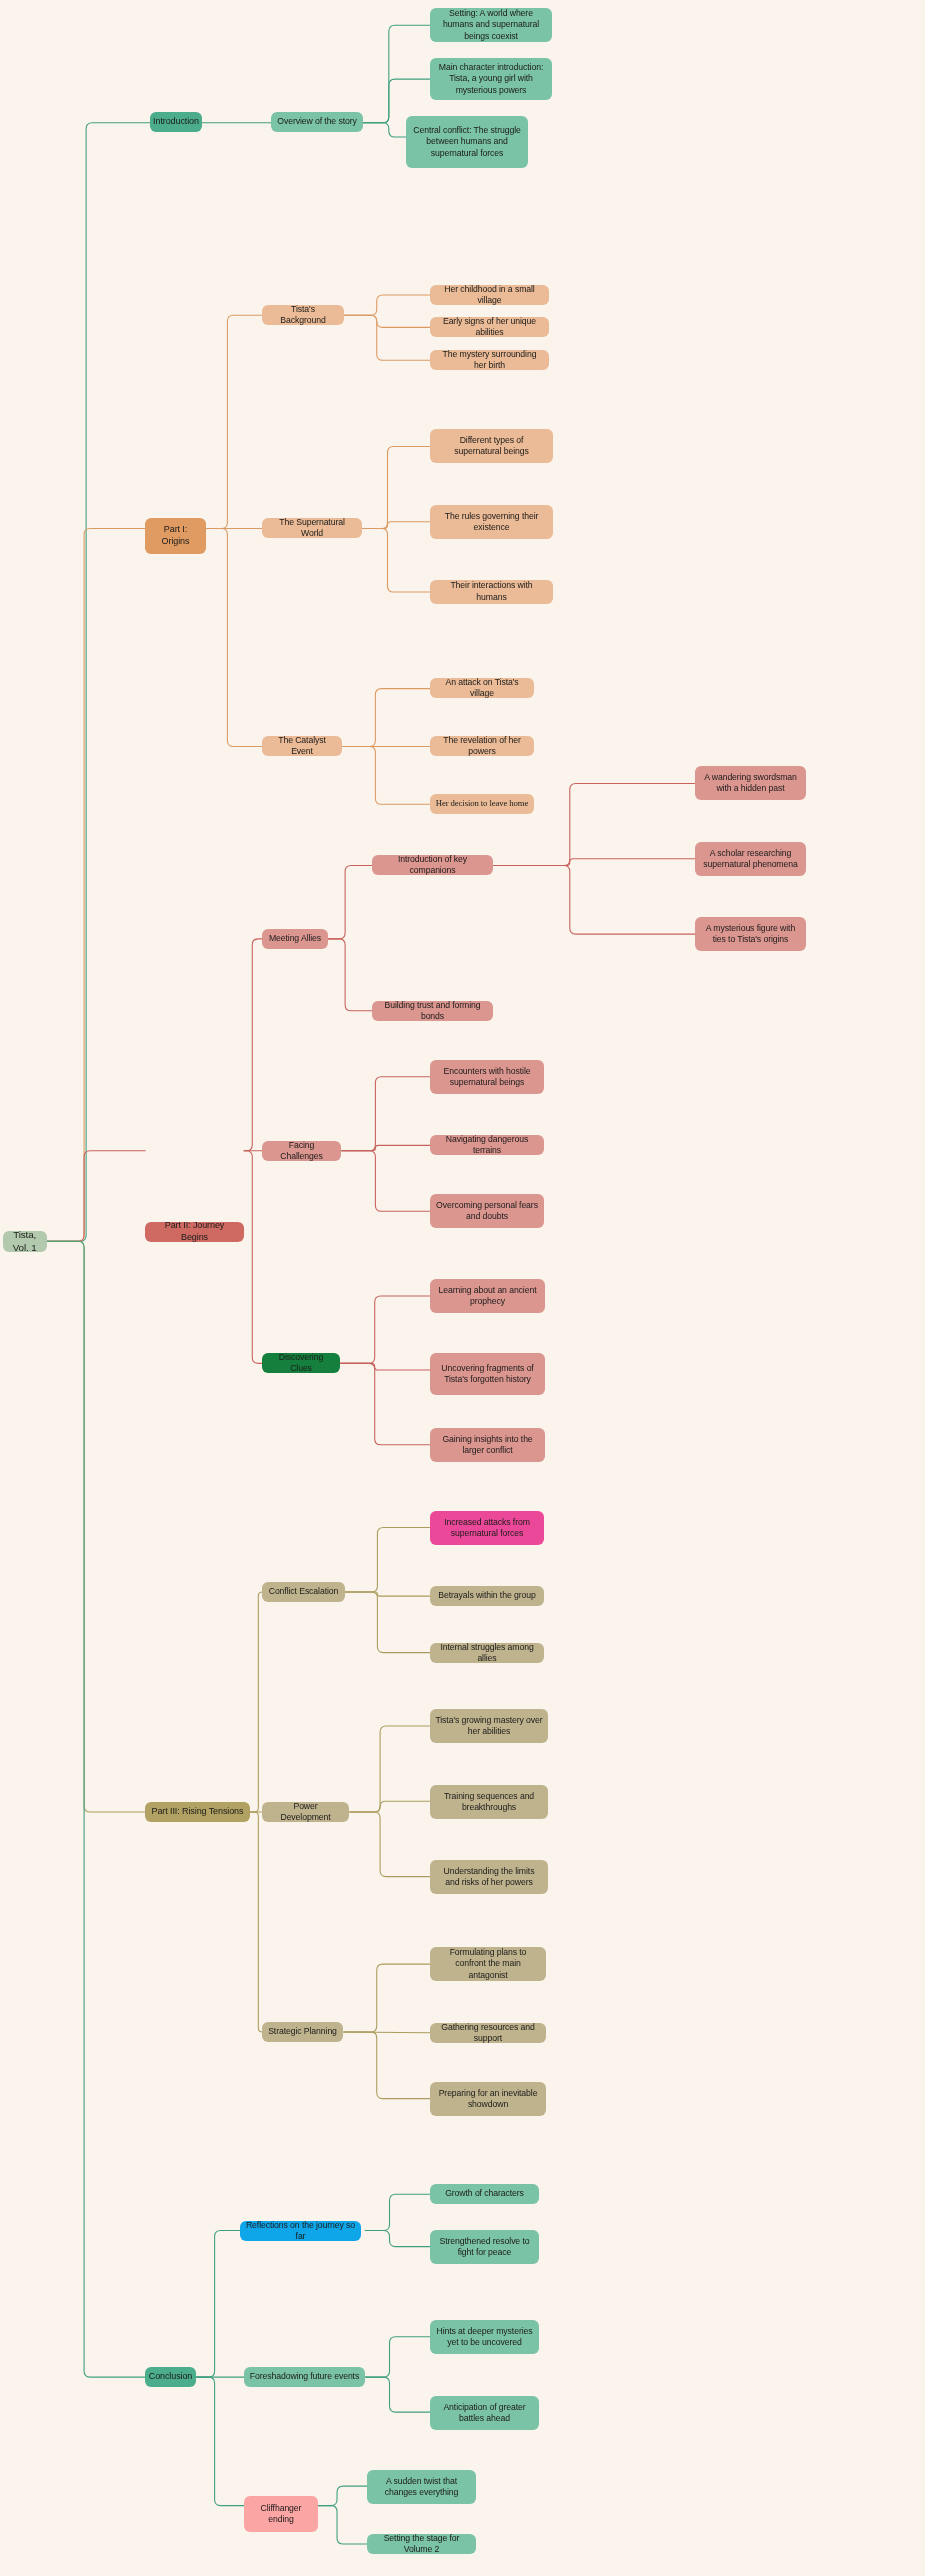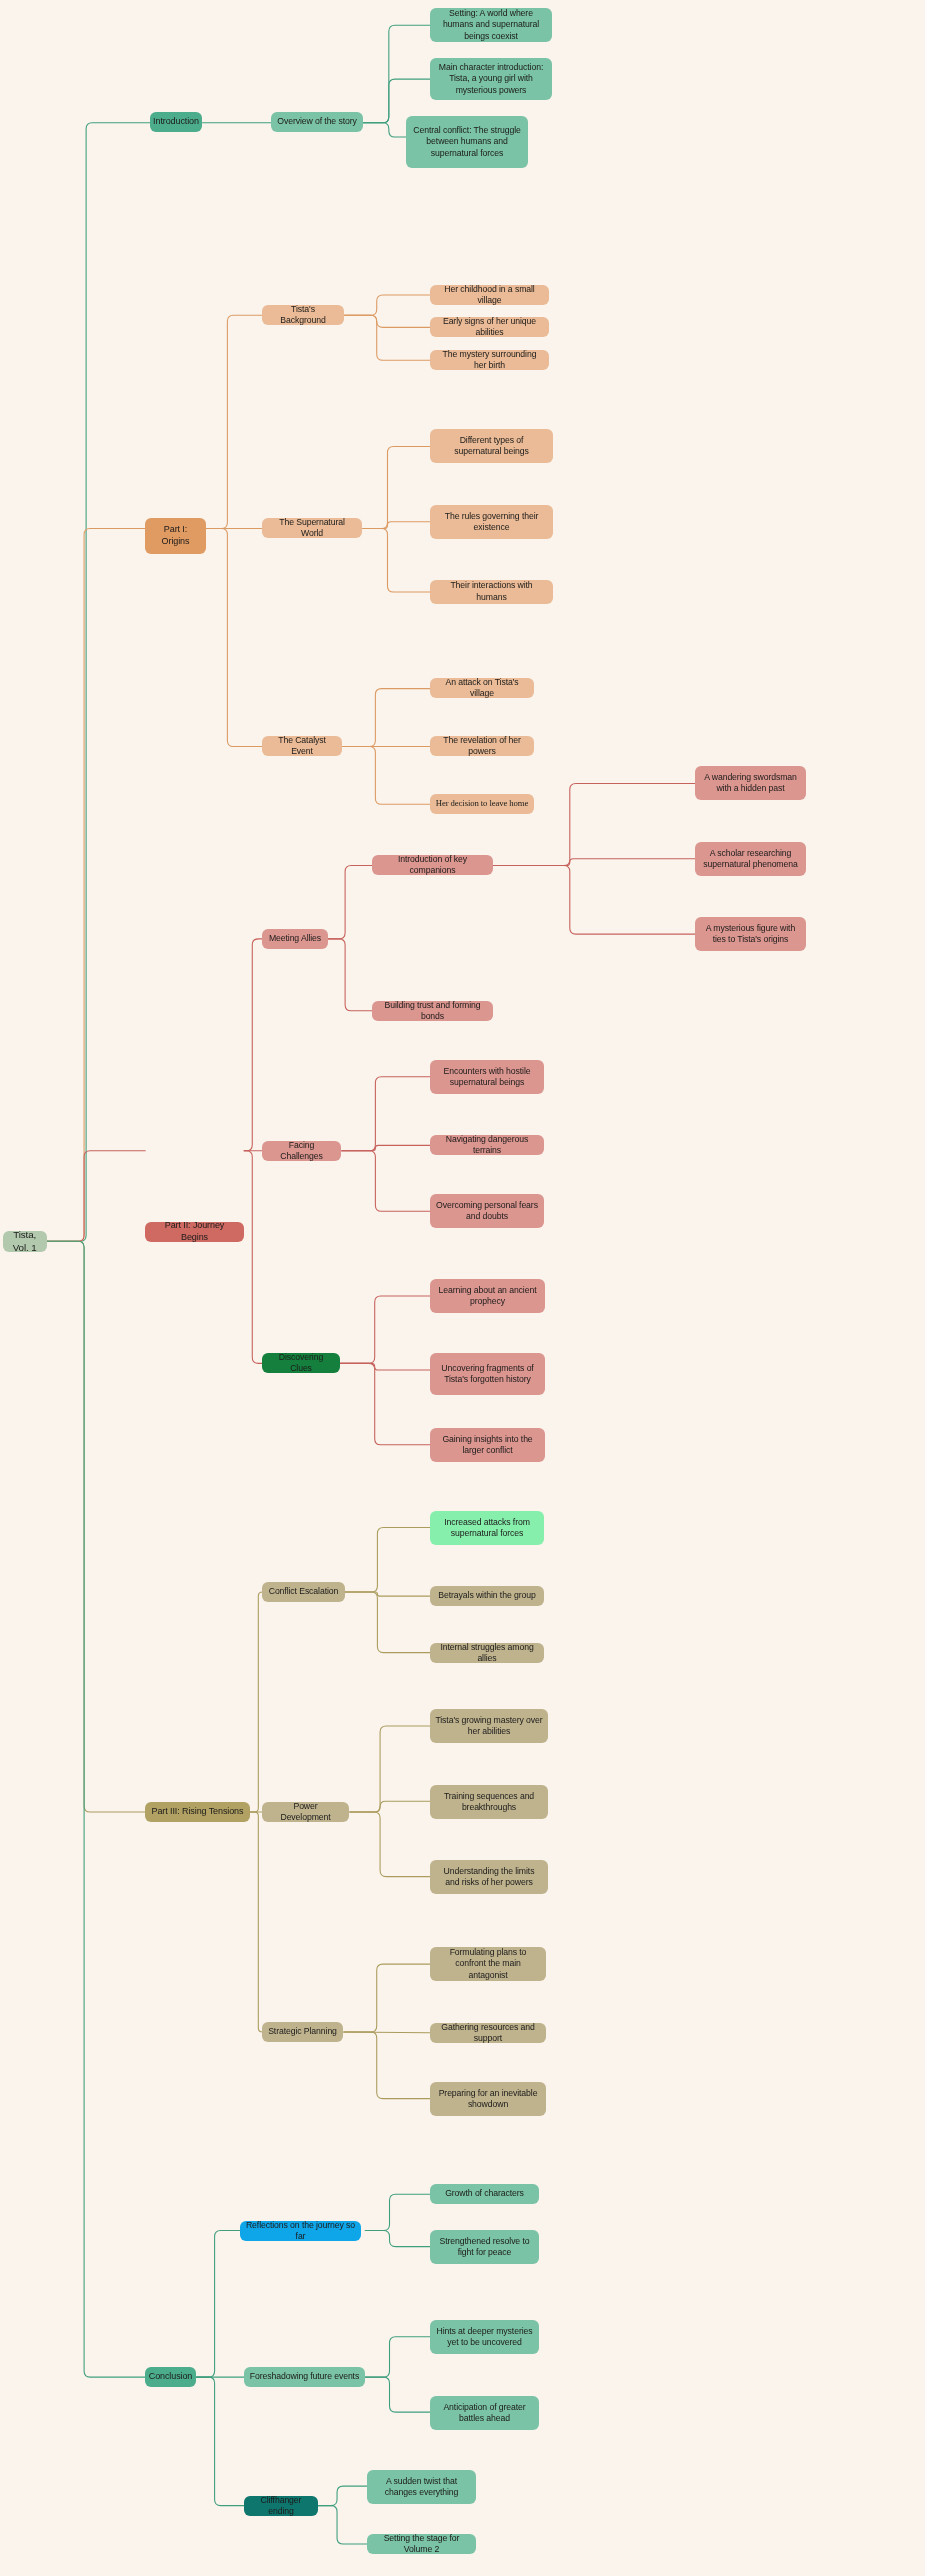--- a/index.html
+++ b/index.html
@@ -133,36 +133,36 @@
       <div class="node lvl2" style="left: 262px; top: 1141px; width: 79px; height: 20px; background: rgb(220, 150, 144);">Facing Challenges</div>
       <div class="node lvl3" style="left: 430px; top: 1060px; width: 114px; height: 34px; background: rgb(220, 150, 144);">Encounters with hostile supernatural beings</div>
       <div class="node lvl3" style="left: 430px; top: 1135px; width: 114px; height: 20px; background: rgb(220, 150, 144);">Navigating dangerous terrains</div>
       <div class="node lvl3" style="left: 430px; top: 1194px; width: 114px; height: 34px; background: rgb(220, 150, 144);">Overcoming personal fears and doubts</div>
       <div class="node lvl2" style="left: 262px; top: 1353px; width: 78px; height: 20px; background: #15803d;">Discovering Clues</div>
       <div class="node lvl3" style="left: 430px; top: 1279px; width: 115px; height: 34px; background: rgb(220, 150, 144);">Learning about an ancient prophecy</div>
       <div class="node lvl3" style="left: 430px; top: 1353px; width: 115px; height: 42px; background: rgb(220, 150, 144);">Uncovering fragments of Tista's forgotten history</div>
       <div class="node lvl3" style="left: 430px; top: 1428px; width: 115px; height: 34px; background: rgb(220, 150, 144);">Gaining insights into the larger conflict</div>
       <div class="node lvl1" style="left: 145px; top: 1802px; width: 105px; height: 20px; background: rgb(177, 161, 99);">Part III: Rising Tensions</div>
       <div class="node lvl2" style="left: 262px; top: 1582px; width: 83px; height: 20px; background: rgb(191, 179, 142);">Conflict Escalation</div>
-      <div class="node lvl3" style="left: 430px; top: 1511px; width: 114px; height: 34px; background: #86efac;">Increased attacks from supernatural forces</div>
+      <div class="node lvl3" style="left: 430px; top: 1511px; width: 114px; height: 34px; background: #ec4899;">Increased attacks from supernatural forces</div>
       <div class="node lvl3" style="left: 430px; top: 1586px; width: 114px; height: 20px; background: rgb(191, 179, 142);">Betrayals within the group</div>
       <div class="node lvl3" style="left: 430px; top: 1643px; width: 114px; height: 20px; background: rgb(191, 179, 142);">Internal struggles among allies</div>
       <div class="node lvl2" style="left: 262px; top: 1802px; width: 87px; height: 20px; background: rgb(191, 179, 142);">Power Development</div>
       <div class="node lvl3" style="left: 430px; top: 1709px; width: 118px; height: 34px; background: rgb(191, 179, 142);">Tista's growing mastery over her abilities</div>
       <div class="node lvl3" style="left: 430px; top: 1785px; width: 118px; height: 34px; background: rgb(191, 179, 142);">Training sequences and breakthroughs</div>
       <div class="node lvl3" style="left: 430px; top: 1860px; width: 118px; height: 34px; background: rgb(191, 179, 142);">Understanding the limits and risks of her powers</div>
       <div class="node lvl2" style="left: 262px; top: 2022px; width: 81px; height: 20px; background: rgb(191, 179, 142);">Strategic Planning</div>
       <div class="node lvl3" style="left: 430px; top: 1947px; width: 116px; height: 34px; background: rgb(191, 179, 142);">Formulating plans to confront the main antagonist</div>
       <div class="node lvl3" style="left: 430px; top: 2023px; width: 116px; height: 20px; background: rgb(191, 179, 142);">Gathering resources and support</div>
       <div class="node lvl3" style="left: 430px; top: 2082px; width: 116px; height: 34px; background: rgb(191, 179, 142);">Preparing for an inevitable showdown</div>
       <div class="node lvl1" style="left: 145px; top: 2367px; width: 51px; height: 20px; background: rgb(76, 173, 140);">Conclusion</div>
       <div class="node lvl2" style="left: 240px; top: 2221px; width: 121px; height: 20px; background: #0ea5e9;">Reflections on the journey so far</div>
       <div class="node lvl3" style="left: 430px; top: 2184px; width: 109px; height: 20px; background: rgb(122, 195, 166);">Growth of characters</div>
       <div class="node lvl3" style="left: 430px; top: 2230px; width: 109px; height: 34px; background: rgb(122, 195, 166);">Strengthened resolve to fight for peace</div>
       <div class="node lvl2" style="left: 244px; top: 2367px; width: 121px; height: 20px; background: rgb(122, 195, 166);">Foreshadowing future events</div>
       <div class="node lvl3" style="left: 430px; top: 2320px; width: 109px; height: 34px; background: rgb(122, 195, 166);">Hints at deeper mysteries yet to be uncovered</div>
       <div class="node lvl3" style="left: 430px; top: 2396px; width: 109px; height: 34px; background: rgb(122, 195, 166);">Anticipation of greater battles ahead</div>
-      <div class="node lvl2" style="left: 244px; top: 2496px; width: 74px; height: 20px; background: #0f766e;">Cliffhanger ending</div>
+      <div class="node lvl2" style="left: 244px; top: 2496px; width: 74px; height: 36px; background: #fca5a5;">Cliffhanger ending</div>
       <div class="node lvl3" style="left: 367px; top: 2470px; width: 109px; height: 34px; background: rgb(122, 195, 166);">A sudden twist that changes everything</div>
       <div class="node lvl3" style="left: 367px; top: 2534px; width: 109px; height: 20px; background: rgb(122, 195, 166);">Setting the stage for Volume 2</div>
     </div>
 </div>
 
 
 </body></html>

